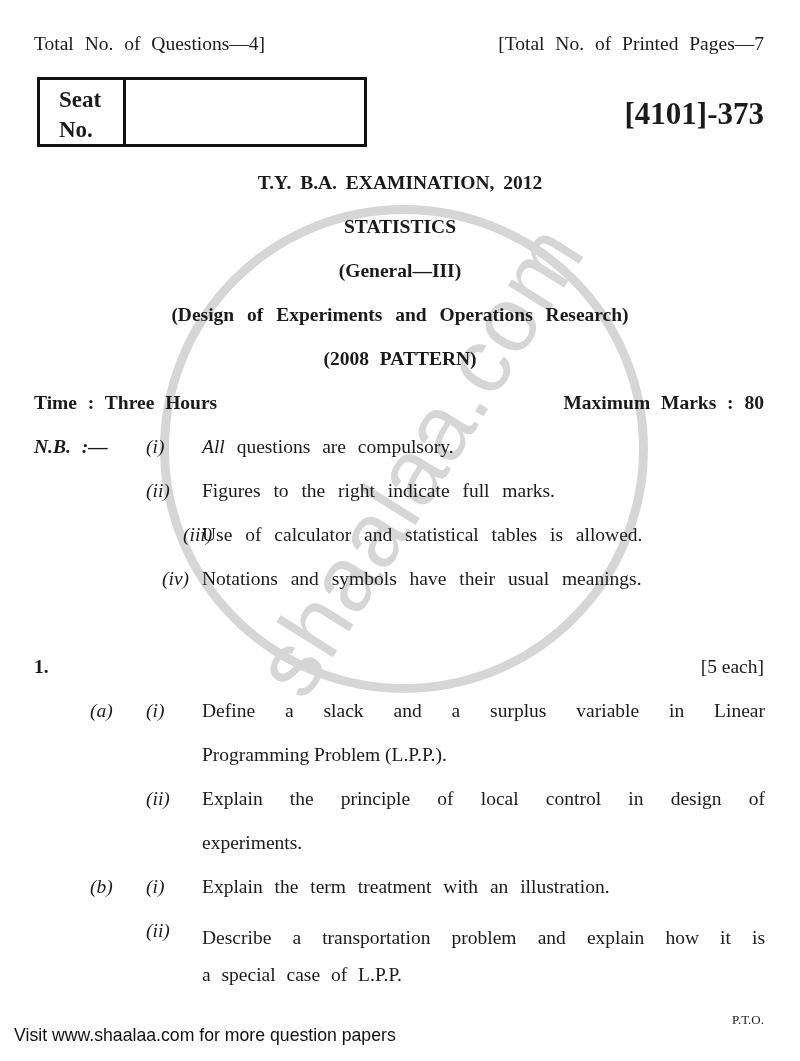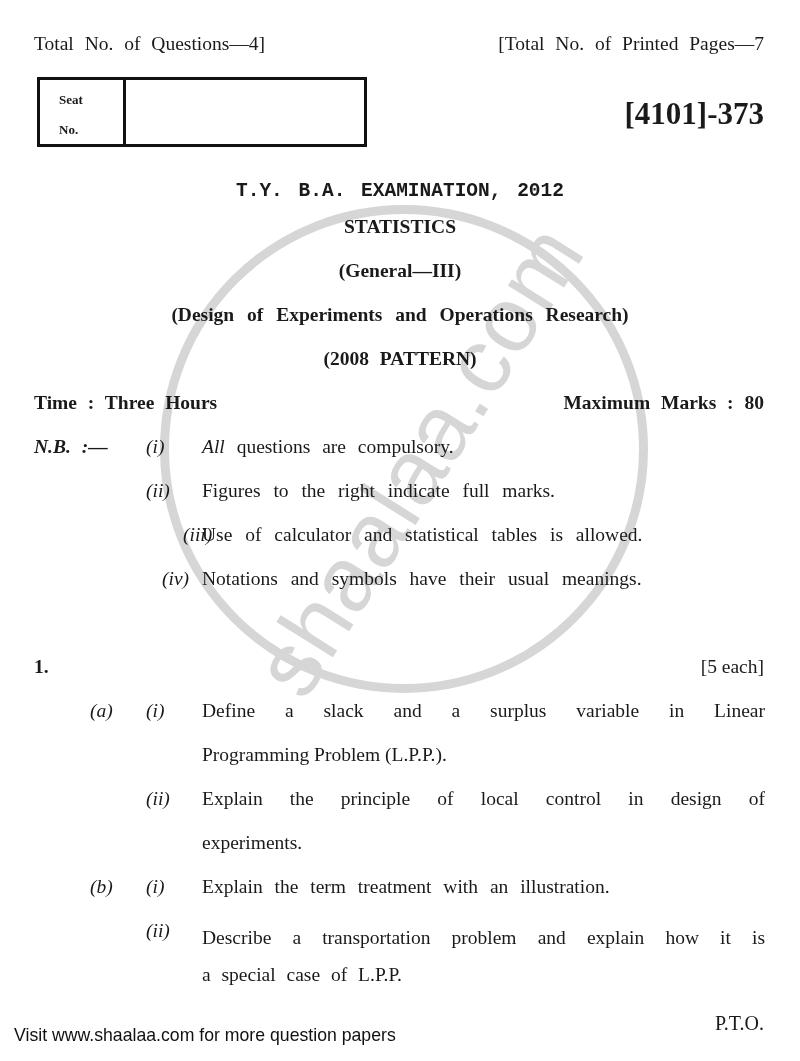--- a/index.html
+++ b/index.html
@@ -26,21 +26,21 @@
     transform-origin: center center; letter-spacing: 1px; z-index: 0;
   }
   .content { position: absolute; left: 0; top: 0; width: 800px; height: 770px; z-index: 1; }
 
   .seat-box {
     position: absolute; left: 37px; top: 77px; width: 330px; height: 70px;
     border: 3px solid #111; box-sizing: border-box; display: flex;
   }
   .seat-label {
     width: 86px; border-right: 3px solid #111; box-sizing: border-box;
-    font-weight: bold; font-size: 13px; line-height: 30px; padding: 5px 0 0 19px;
+    font-weight: bold; font-size: 23px; line-height: 30px; padding: 5px 0 0 19px;
   }
   .seat-input { flex: 1; border: none; outline: none; background: transparent; }
 
   .center { left: 0; width: 800px; text-align: center; }
   .right { text-align: right; }
   .num { position: absolute; font-style: italic; font-size: 19.5px; }
   .txt { position: absolute; font-size: 19.5px; white-space: nowrap; }
   .footer {
     position: absolute; left: 14px; top: 1024px; font-size: 19px;
     font-family: "Liberation Sans", "DejaVu Sans", sans-serif; color: #111;
@@ -61,21 +61,21 @@
   <div class="seat-box">
     <div class="seat-label">
       <div>Seat</div>
       <div>No.</div>
     </div>
     <input class="seat-input" value="" style="">
   </div>
 
   <div class="abs bold" style="right:36px; top:96px; font-size:31px;">[4101]-373</div>
 
-  <div class="line bold center" style="top:180px; word-spacing:4px;font-family:Liberation Mono, monospace;">T.Y. B.A.  EXAMINATION, 2012</div>
+  <div class="line bold center" style="top:172px; word-spacing:4px;">T.Y. B.A.  EXAMINATION, 2012</div>
   <div class="line bold center" style="top:216px;">STATISTICS</div>
   <div class="line bold center" style="top:260px;">(General—III)</div>
   <div class="line bold center" style="top:304px; word-spacing:8px;">(Design of Experiments and Operations Research)</div>
   <div class="line bold center" style="top:348px;">(2008 PATTERN)</div>
 
   <div class="line bold" style="left:34px; top:392px;">Time : Three Hours</div>
   <div class="line bold right" style="right:36px; top:392px;">Maximum Marks : 80</div>
 
   <div class="line bold ital" style="left:34px; top:436px;">N.B. :—</div>
 
@@ -104,15 +104,15 @@
   <div class="txt" style="left:202px; top:832px;">experiments.</div>
 
   <div class="num" style="left:90px; top:876px;">(b)</div>
   <div class="num" style="left:146px; top:876px;">(i)</div>
   <div class="txt" style="left:202px; top:876px; word-spacing:7px;">Explain the term treatment with an illustration.</div>
 
   <div class="num" style="left:146px; top:920px;">(ii)</div>
   <div class="txt" style="left:202px; top:927px; width:563px; text-align:justify; text-align-last:justify;">Describe a transportation problem and explain how it is</div>
   <div class="txt" style="left:202px; top:964px; word-spacing:6px;">a special case of L.P.P.</div>
 
-  <div class="txt right" style="right:36px; top:1012px; font-size:20px;">P.T.O.</div>
+  <div class="txt right" style="right:36px; top:1012px; font-size:13px;">P.T.O.</div>
   <div class="footer">Visit www.shaalaa.com for more question papers</div>
 </div>
 
 </body></html>

